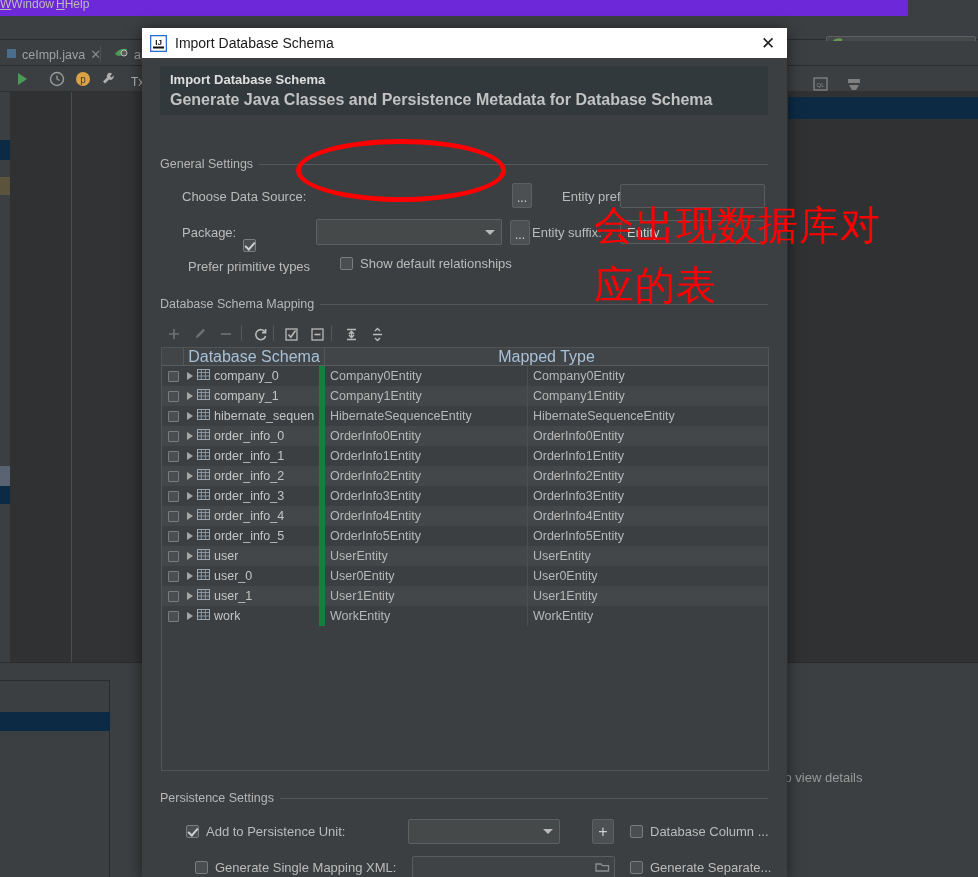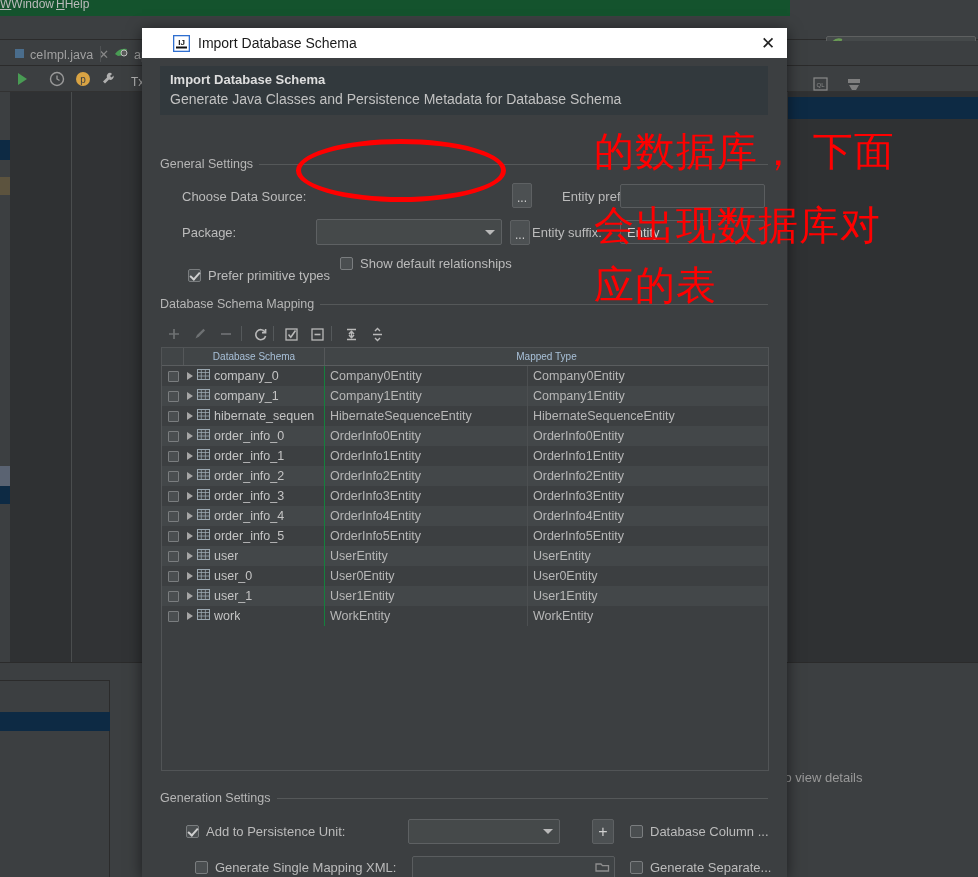--- a/index.html
+++ b/index.html
@@ -10,22 +10,22 @@
     background: #3c3f41;
     font-family: "Liberation Sans", sans-serif;
     font-size: 13px;
     color: #bbbbbb;
   }
 
   
   #ide-bg { position: absolute; inset: 0; background: #3c3f41; }
 
   .ide-menubar {
-    position: absolute; left: 0; top: 0; width: 790px; height: 16px;
-    background: #14532d; color: #a9b7c6; font-size: 12px;
+    position: absolute; left: 0; top: 0; width: 908px; height: 16px;
+    background: #6d28d9; color: #a9b7c6; font-size: 12px;
   }
   .ide-menubar .mi { position: absolute; top: -3px; white-space: nowrap; color: #bbbbbb; }
   .mi-window { left: 0px; }
   .mi-help { left: 56px; }
   .mi u { text-decoration: underline; }
 
   .ide-toolbar-row {
     position: absolute; left: 0; top: 16px; width: 978px; height: 24px;
     background: #3c3f41; border-bottom: 1px solid #2b2b2b;
   }
@@ -42,21 +42,21 @@
 
   .ide-tabs {
     position: absolute; left: 0; top: 41px; width: 978px; height: 25px;
     background: #3c3f41; border-bottom: 1px solid #2b2b2b;
   }
   .tab {
     position: absolute; top: 3px; height: 21px;
     display: flex; align-items: center; gap: 5px;
     padding: 0 6px; font-size: 12.5px; color: #a0a0a0; white-space: nowrap;
   }
-  .tab-1 { left: 8px; }
+  .tab-1 { left: 0; }
   .tab-2 { left: 108px; }
   .tab-divider { position: absolute; top: 5px; width: 1px; height: 16px; background: #4f5254; }
 
   .ide-runbar {
     position: absolute; left: 0; top: 66px; width: 978px; height: 26px;
     background: #3c3f41; border-bottom: 1px solid #323232;
   }
   .rb-ico { position: absolute; top: 4px; width: 18px; height: 18px; }
 
   .ide-left-gutter {
@@ -105,21 +105,21 @@
 
   
   #dialog {
     position: absolute; left: 142px; top: 28px;
     width: 645px; height: 849px;
     background: #3c3f41;
     box-shadow: 0 2px 14px rgba(0,0,0,0.55);
   }
   .dlg-titlebar {
     position: absolute; left: 0; top: 0; width: 645px; height: 30px;
-    background: #ffffff; display: flex; align-items: center; padding-left: 23px;
+    background: #ffffff; display: flex; align-items: center;
   }
   .dlg-ij-icon { margin-left: 8px; width: 17px; height: 17px; flex: 0 0 auto; }
   .dlg-title {
     margin-left: 8px; font-size: 14px; color: #1a1a1a;
     font-family: "Liberation Sans", sans-serif;
   }
   .dlg-close {
     position: absolute; right: 8px; top: 4px; width: 22px; height: 22px;
     display: flex; align-items: center; justify-content: center;
     color: #222; font-size: 17px; cursor: pointer;
@@ -128,21 +128,21 @@
   .dlg-body {
     position: absolute; left: 0; top: 30px; width: 645px; height: 819px;
     background: #3c3f41;
   }
 
   .dlg-banner {
     position: absolute; left: 18px; top: 8px; width: 608px; height: 49px;
     background: #32393d; padding: 6px 10px;
   }
   .dlg-banner-title { font-size: 13px; font-weight: bold; color: #dedede; }
-  .dlg-banner-sub { font-size: 14px; color: #c2c2c2; margin-top: 4px; }
+  .dlg-banner-sub { font-size: 16px; color: #c2c2c2; margin-top: 4px; font-weight: bold; }
 
   
   .group-label {
     position: absolute; font-size: 12.5px; color: #b6b6b6; background: #3c3f41;
     padding-right: 6px; z-index: 3;
   }
   .group-rule {
     position: absolute; height: 1px; background: #555859;
   }
 
@@ -201,35 +201,35 @@
   }
   .tb-sep { position: absolute; top: 5px; width: 1px; height: 15px; background: #55595b; }
 
   
   .tbl-wrap {
     position: absolute; left: 161px; top: 319px; width: 608px; height: 424px;
     background: #3c3f41; border: 1px solid #515456;
   }
   .tbl-head { display: flex; height: 18px; background: #414547; border-bottom: 1px solid #5a5d5f; }
   .th {
-    font-size: 10px; color: #a8c0d8; text-align: center;
+    font-size: 16px; color: #a8c0d8; text-align: center;
     border-right: 1px solid #55585a; line-height: 17px; overflow: hidden;
   }
   .th.c0 { width: 22px; }
   .th.c1 { width: 141px; }
   .th.c2 { width: 203px; }
   .th.c3 { flex: 1; border-right: none; }
   .tbl-rows { height: 404px; overflow: hidden; }
   .tr { display: flex; height: 20px; align-items: center; }
   .tr.odd { background: #3c3f41; }
   .tr.even { background: #434749; }
   .td { font-size: 12.5px; color: #b7b7b7; overflow: hidden; white-space: nowrap; }
   .td.c0 { width: 22px; display: flex; align-items: center; justify-content: center; }
   .td.c1 { width: 141px; display: flex; align-items: center; gap: 4px; padding-left: 2px;
-           border-right: 1px solid #15803d; height: 20px; }
+           border-right: 6px solid #15803d; height: 20px; }
   .td.c2 { width: 203px; padding-left: 5px; border-right: 1px solid #4c4f51; height: 20px; line-height: 20px; }
   .td.c3 { flex: 1; padding-left: 5px; height: 20px; line-height: 20px; }
   .row-cbox { width: 11px; height: 11px; border: 1px solid #7a7d7f; background: #4a4e50; border-radius: 1px; }
   .tri { width: 0; height: 0; border-top: 4px solid transparent; border-bottom: 4px solid transparent;
          border-left: 6px solid #a6a6a6; flex: 0 0 auto; margin-left: 1px; }
   .tname { font-size: 12.5px; color: #c4c4c4; overflow: hidden; white-space: nowrap; }
 
   
   #annot { position: absolute; inset: 0; pointer-events: none; z-index: 50; }
   .ann-text {
@@ -383,21 +383,21 @@
       <span class="combo-text"></span>
       <span class="combo-arrow">
           <i></i>
         </span>
     </div>
     <div class="ellipsis-btn" style="left:368px; top:162px;">...</div>
 
     <div class="fld-label" style="left:390px; top:167px;">Entity suffix:</div>
     <div class="textfield" style="left:478px; top:162px; width:145px;">Entity</div>
 
-    <div class="cb-row" style="left:46px; top:210px;">
+    <div class="cb-row" style="left:46px; top:181px;flex-direction:column;">
       <span class="cbox checked"></span>
       <span class="cb-label">Prefer primitive types</span>
     </div>
     <div class="cb-row" style="left:198px; top:198px;">
       <span class="cbox"></span>
       <span class="cb-label">Show default relationships</span>
     </div>
 
     <div class="group-label" style="left:18px; top:239px;">Database Schema Mapping</div>
     <div class="group-rule" style="left:156px; top:246px; width:470px;"></div>
@@ -651,21 +651,21 @@
                   <path d="M0.5 3.5 H12.5 M0.5 7 H12.5 M4.3 0.5 V10.5 M8.4 0.5 V10.5" stroke="#9aa7b0" stroke-width="0.8"></path>
                 </svg></span>
               <span class="tname">work</span>
             </div>
             <div class="td c2">WorkEntity</div>
             <div class="td c3">WorkEntity</div>
           </div>
         </div>
     </div>
 
-    <div class="group-label" style="left:18px; top:733px;">Generation Settings</div>
+    <div class="group-label" style="left:18px; top:733px;">Persistence Settings</div>
     <div class="group-rule" style="left:116px; top:740px; width:510px;"></div>
 
     <div class="cb-row" style="left:44px; top:766px;">
       <span class="cbox checked"></span>
       <span class="cb-label">Add to Persistence Unit:</span>
     </div>
     <div class="combo" style="left:266px; top:761px; width:152px; height:25px;">
       <span class="combo-text"></span>
       <span class="combo-arrow">
           <i></i>
@@ -692,16 +692,15 @@
     <div class="cb-row" style="left:488px; top:802px;">
       <span class="cbox"></span>
       <span class="cb-label">Generate Separate...</span>
     </div>
 
   </div>
 </div>
 
 <div id="annot">
   <div class="ann-ellipse" style="left:296px; top:139px; width:210px; height:63px;"></div>
-  <div class="ann-text" style="left:594px; top:122px;">的数据库， 下面</div>
   <div class="ann-text" style="left:594px; top:196px;">会出现数据库对</div>
   <div class="ann-text" style="left:594px; top:256px;">应的表</div>
 </div>
 
 </body></html>

